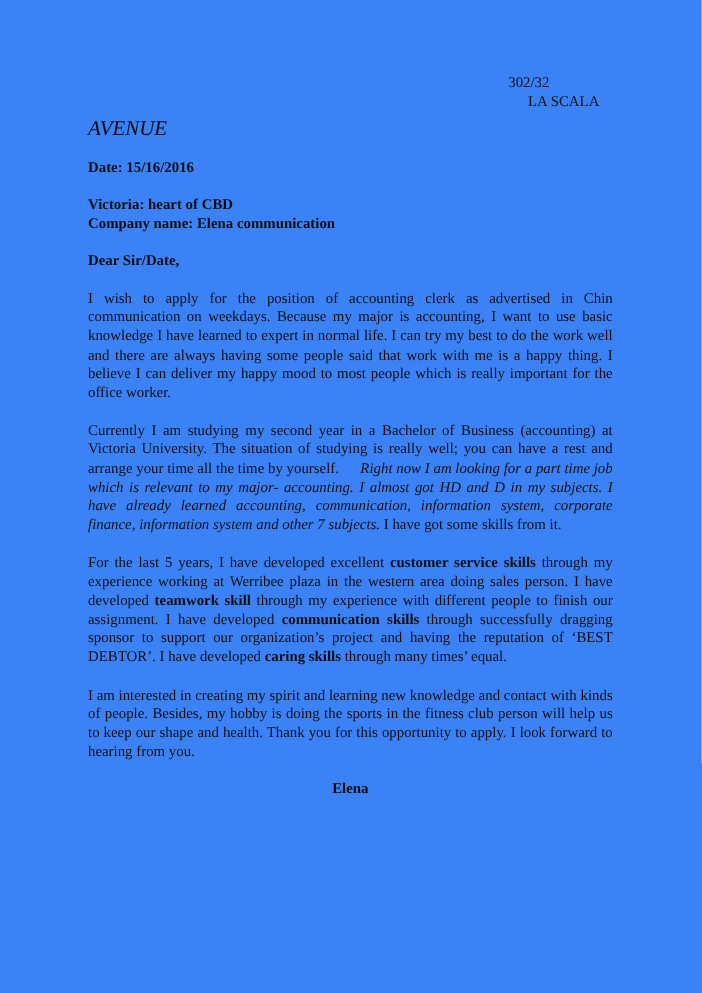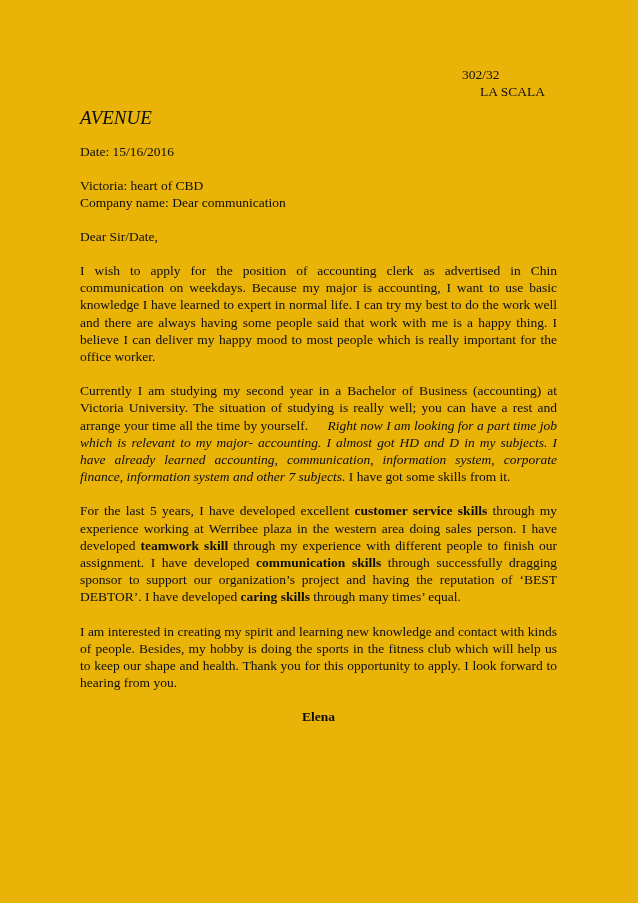--- a/index.html
+++ b/index.html
@@ -9,21 +9,21 @@
     background: #ffffff;
   }
   body {
     font-family: "Liberation Serif", "DejaVu Serif", serif;
     color: #0d0d0d;
   }
   .page {
     position: relative;
     width: 638px;
     height: 903px;
-    background: #eab308;
+    background: #3b82f6;
     margin: 0 auto;
     overflow: hidden;
   }
   .doc {
     position: absolute;
     left: 80px;
     top: 66px;
     width: 477px;
   }
   .addr-block {
@@ -43,20 +43,21 @@
     line-height: 17px;
     margin-top: 9px;
     font-style: italic;
   }
   .blank {
     height: 17px;
   }
   .meta {
     font-size: 13.5px;
     line-height: 17px;
+    font-weight: bold;
   }
   p.body-par {
     font-size: 13.5px;
     line-height: 17.2px;
     text-align: justify;
     margin: 0;
     padding: 0;
     -webkit-hyphens: none;
     hyphens: none;
   }
@@ -94,40 +95,40 @@
 
     <div class="left-head">AVENUE</div>
 
     <div class="blank"></div>
 
     <div class="meta">Date: 15/16/2016</div>
 
     <div class="blank"></div>
 
     <div class="meta">Victoria: heart of CBD</div>
-    <div class="meta">Company name: Dear communication</div>
+    <div class="meta">Company name: Elena communication</div>
 
     <div class="blank"></div>
 
     <div class="meta">Dear Sir/Date,</div>
 
     <div class="par-gap"></div>
 
     <p class="body-par">I wish to apply for the position of accounting clerk as advertised in Chin communication on weekdays. Because my major is accounting, I want to use basic knowledge I have learned to expert in normal life. I can try my best to do the work well and there are always having some people said that work with me is a happy thing. I believe I can deliver my happy mood to most people which is really important for the office worker.</p>
 
     <div class="par-gap"></div>
 
     <p class="body-par"><span>Currently I am studying my second year in a Bachelor of Business (accounting) at Victoria University. The situation of studying is really well; you can have a rest and arrange your time all the time by yourself. </span><span class="i">Right now I am looking for a part time job which is relevant to my major- accounting. I almost got HD and D in my subjects. I have already learned accounting, communication, information system, corporate finance, information system and other 7 subjects.</span><span> I have got some skills from it.</span></p>
 
     <div class="par-gap"></div>
 
     <p class="body-par"><span>For the last 5 years, I have developed excellent </span><span class="b">customer service skills</span><span> through my experience working at Werribee plaza in the western area doing sales person. I have developed </span><span class="b">teamwork skill</span><span> through my experience with different people to finish our assignment. I have developed </span><span class="b">communication skills</span><span> through successfully dragging sponsor to support our organization’s project and having the reputation of ‘BEST DEBTOR’. I have developed </span><span class="b">caring skills</span><span> through many times’ equal.</span></p>
 
     <div class="par-gap"></div>
 
-    <p class="body-par">I am interested in creating my spirit and learning new knowledge and contact with kinds of people. Besides, my hobby is doing the sports in the fitness club which will help us to keep our shape and health. Thank you for this opportunity to apply. I look forward to hearing from you.</p>
+    <p class="body-par">I am interested in creating my spirit and learning new knowledge and contact with kinds of people. Besides, my hobby is doing the sports in the fitness club person will help us to keep our shape and health. Thank you for this opportunity to apply. I look forward to hearing from you.</p>
 
     <div class="par-gap"></div>
 
     <div class="sign-name">Elena</div>
 
   </div>
 </div>
 
 </body></html>

